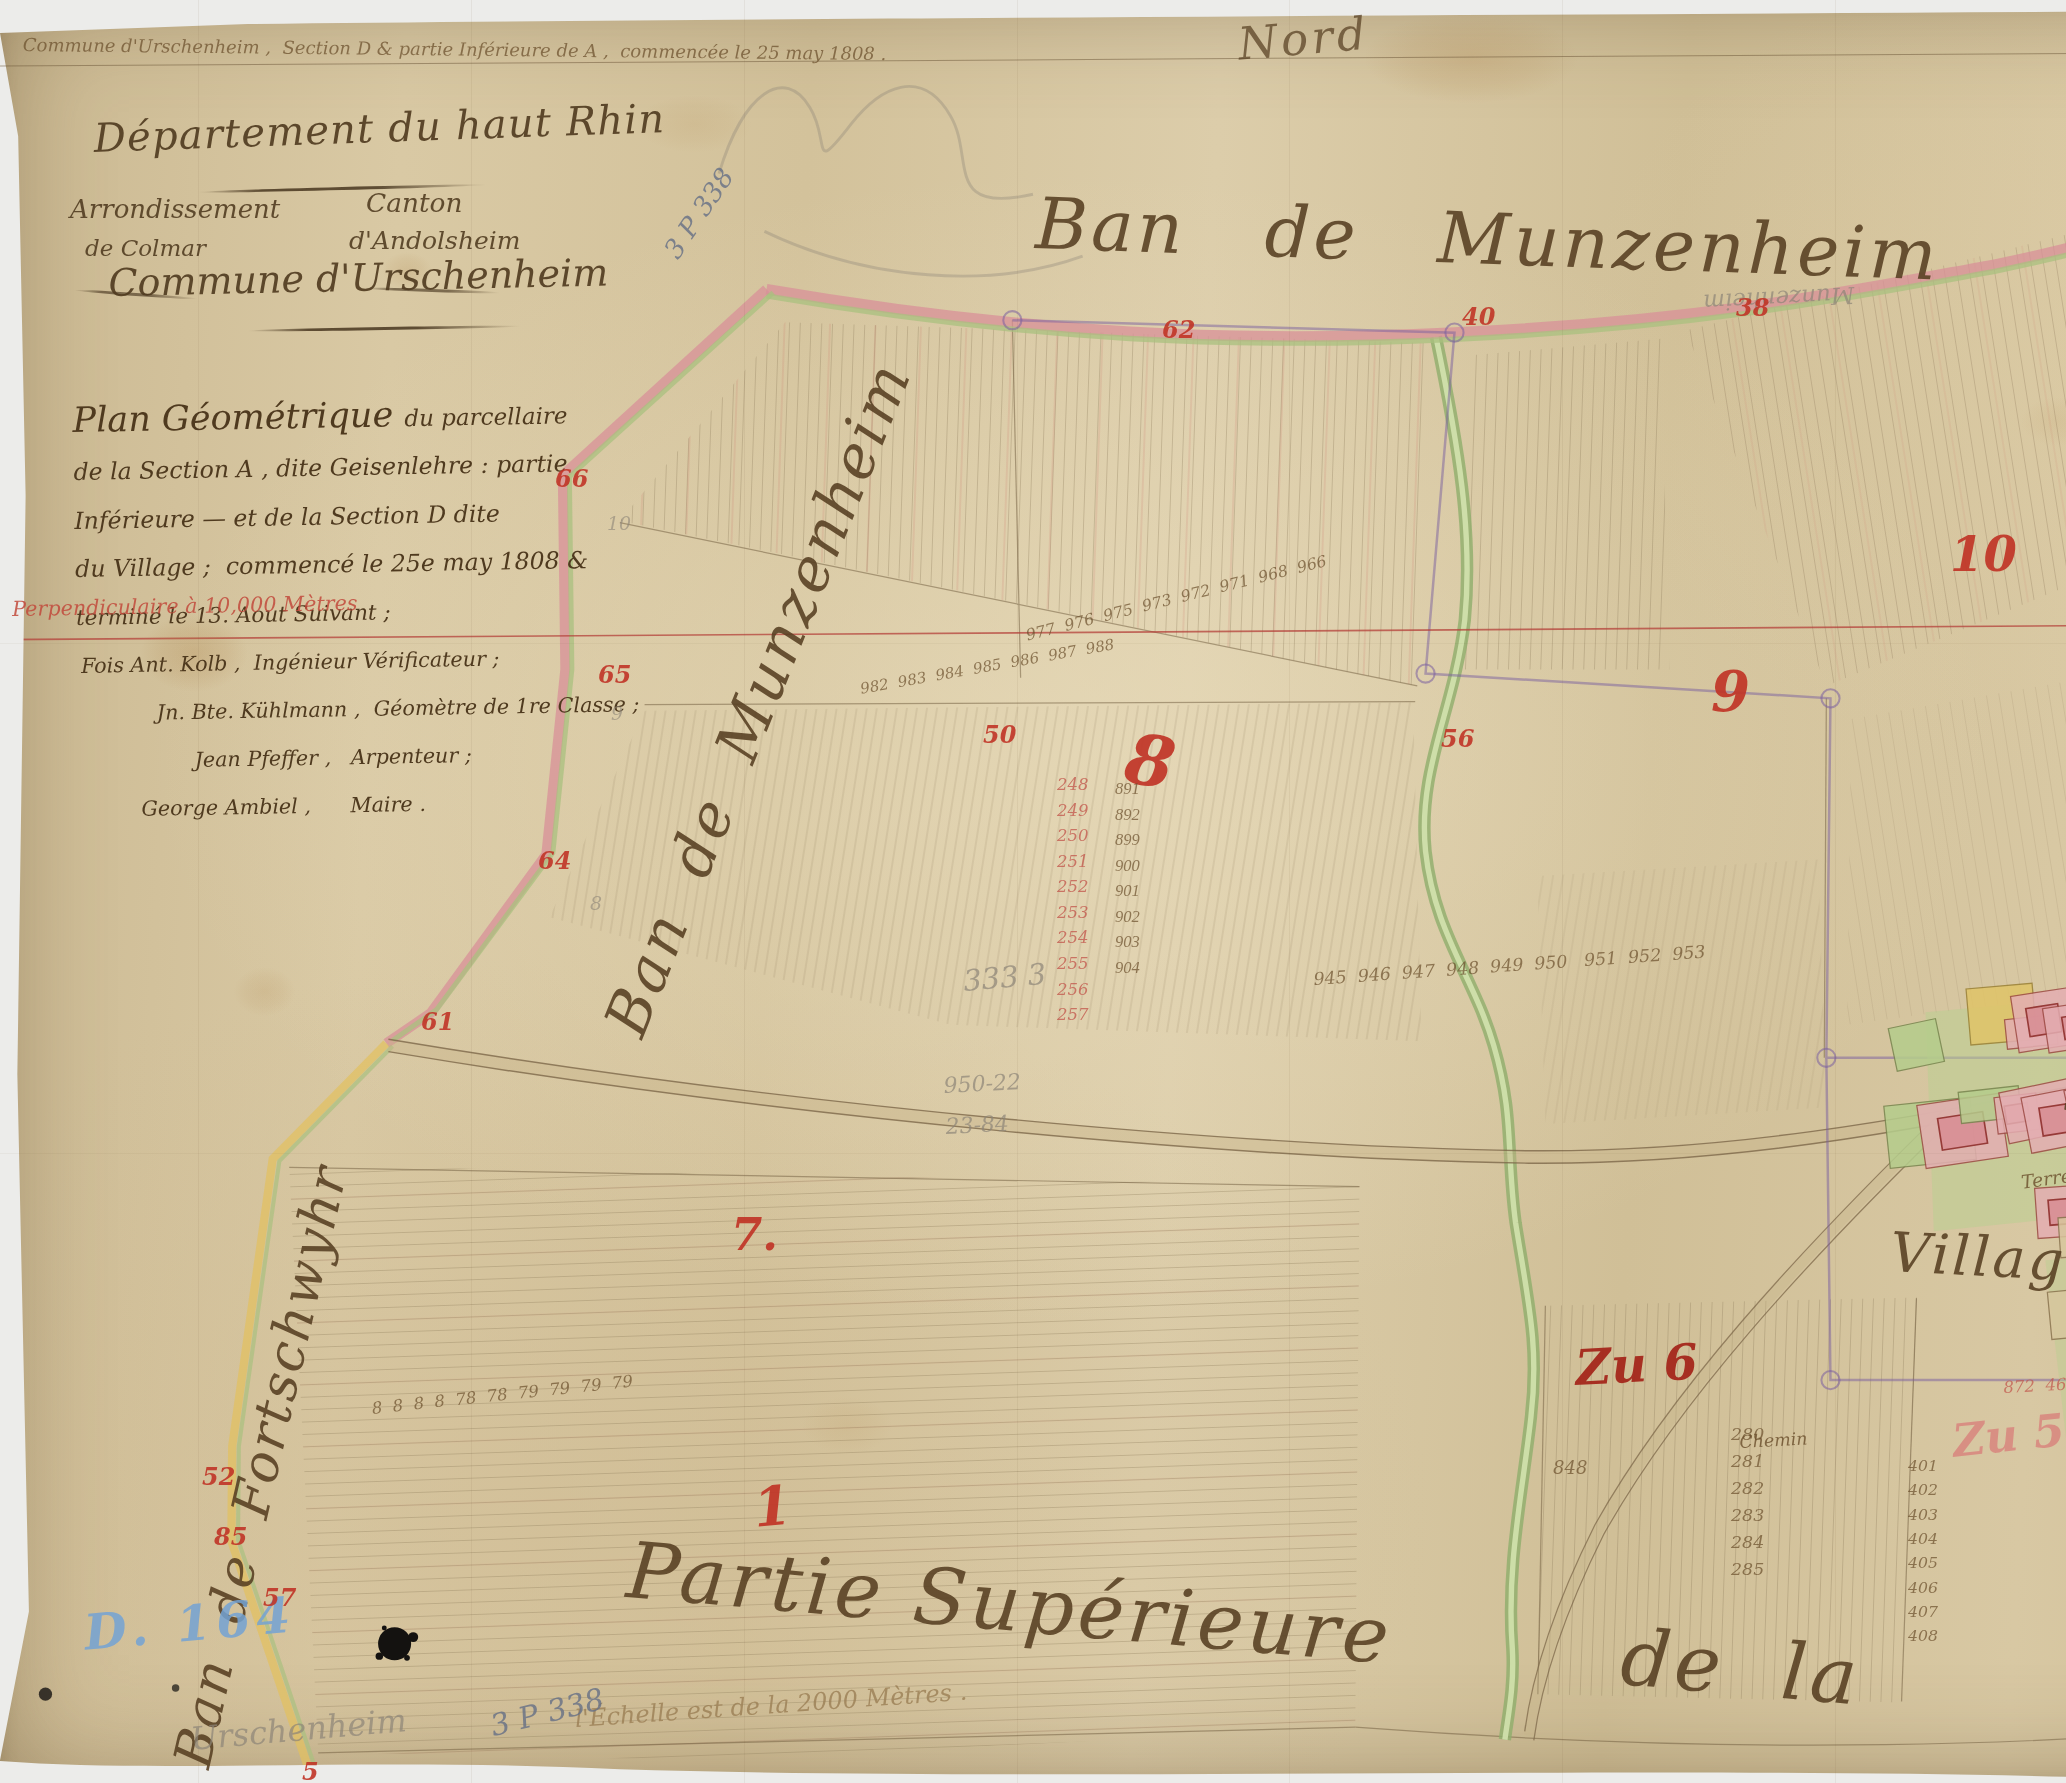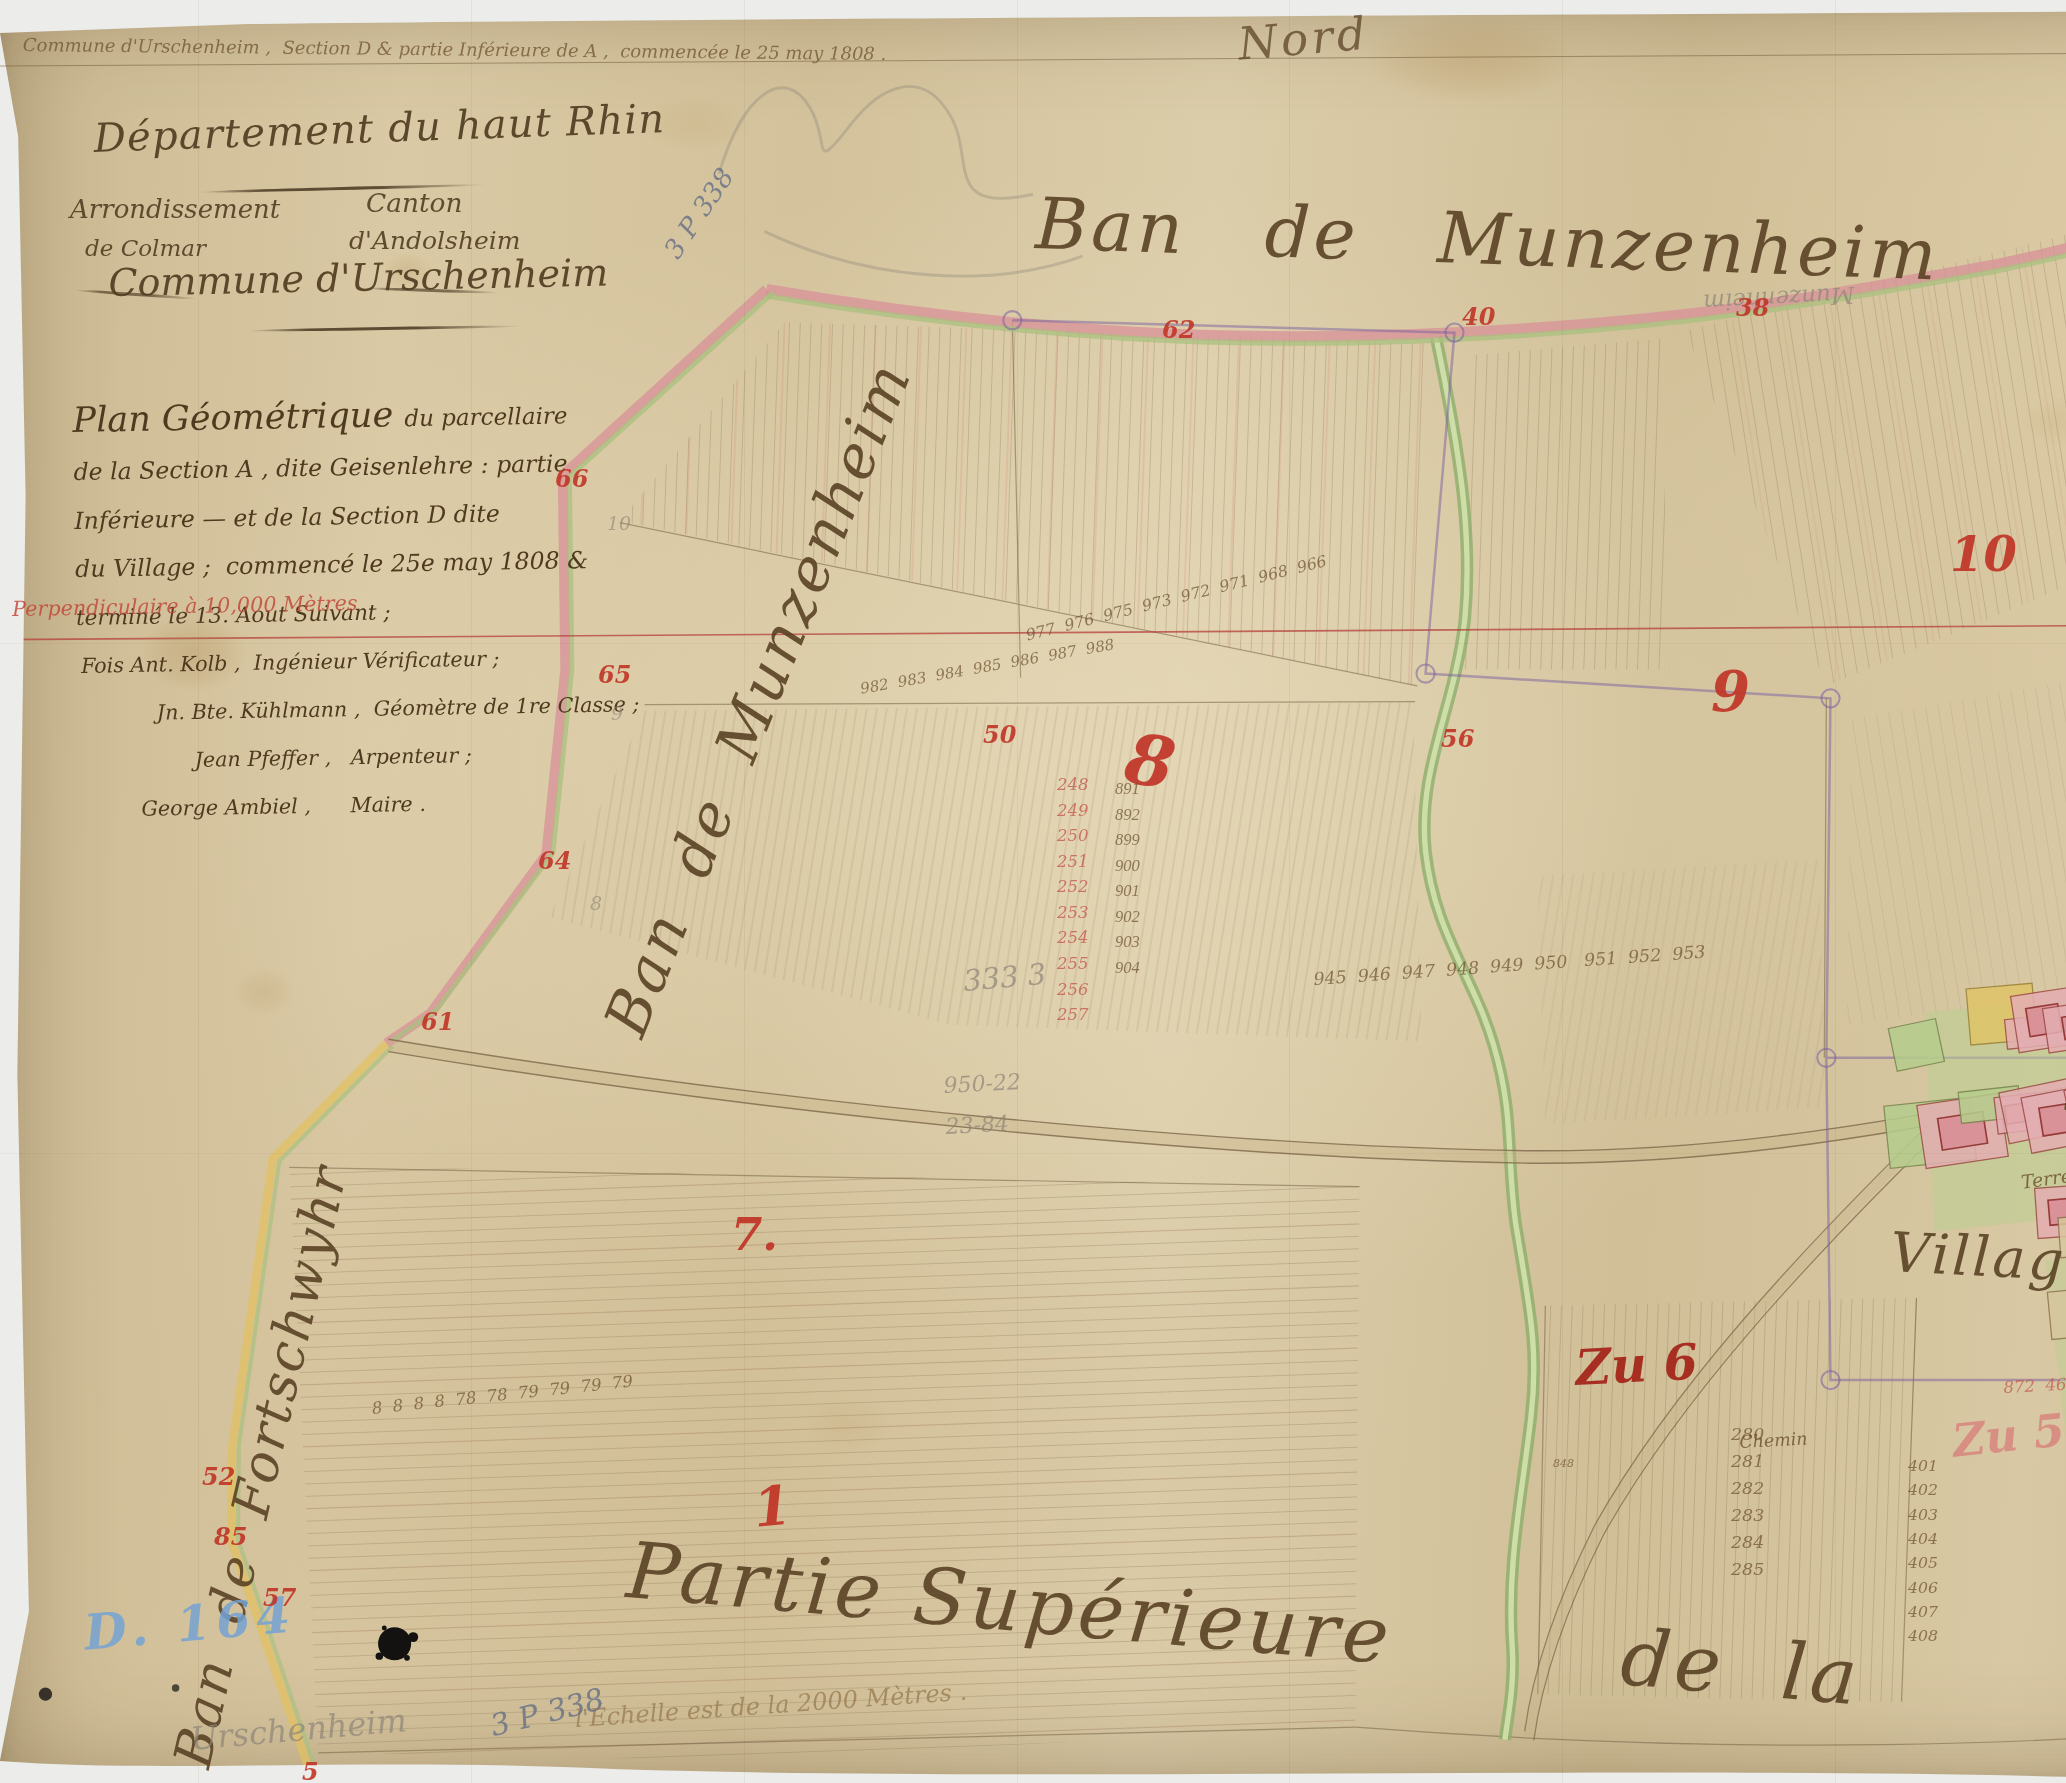--- a/index.html
+++ b/index.html
@@ -494,17 +494,17 @@
       <div class="anno brown-col" style="left: 1908px; top: 1454px; font-size: 15.7px;">401
 402
 403
 404
 405
 406
 407
 408</div>
       <div class="anno brown-row" style="left: 371px; top: 1400px; font-size: 16.5px; transform: rotate(-6deg);">8  8  8  8  78  78  79  79  79  79</div>
       <div class="anno red-row" style="left: 2003px; top: 1379px; font-size: 16.5px; transform: rotate(-3deg);">872  463</div>
-      <div class="anno brown-row" style="left: 1553px; top: 1458px; font-size: 11px;">848</div>
+      <div class="anno brown-row" style="left: 1553px; top: 1458px; font-size: 18px;">848</div>
     </div>
 
 </div>
 
 
 </body></html>

